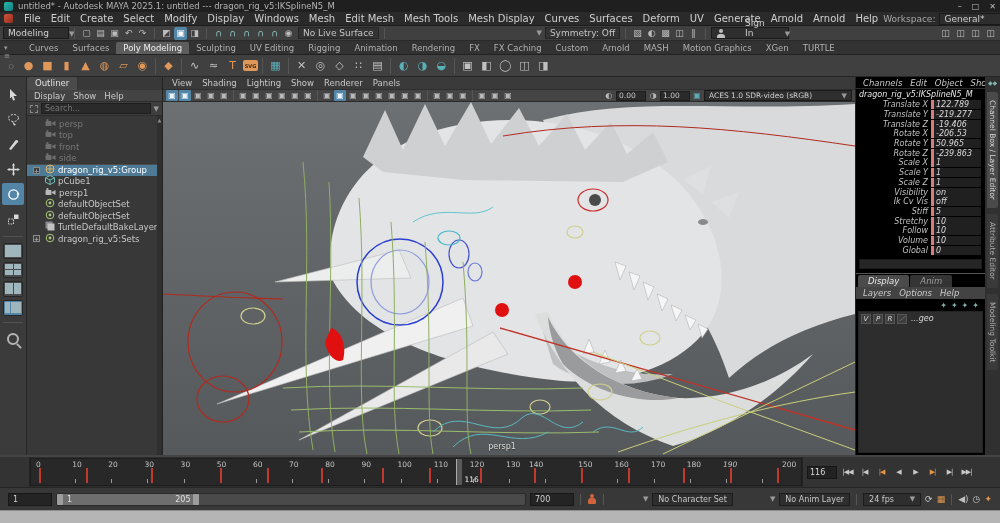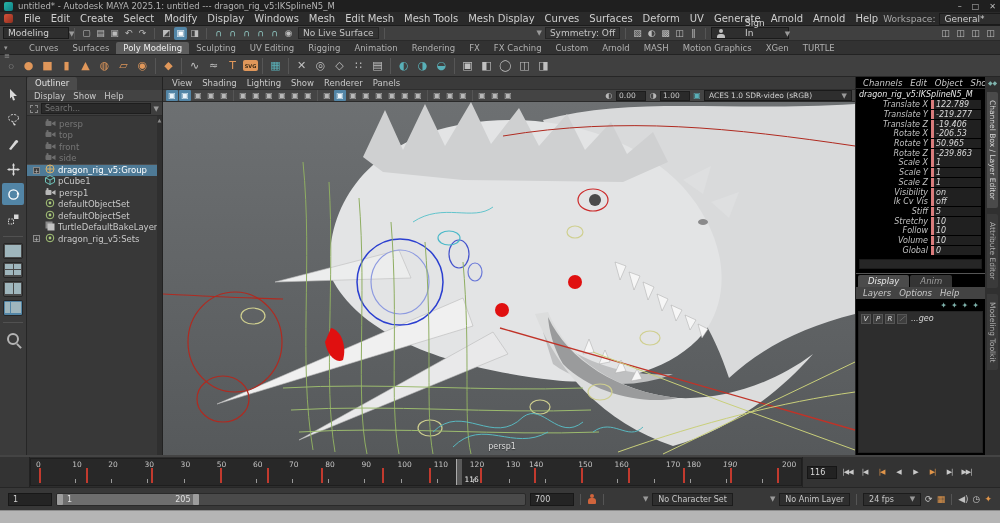--- a/index.html
+++ b/index.html
@@ -733,21 +733,21 @@
         <span class="tick-label" style="left: 438.846px;">120</span>
         <span class="minortick" style="left: 441.846px;"></span>
         <span class="tick-label" style="left: 475px;">130</span>
         <span class="minortick" style="left: 478px;"></span>
         <span class="tick-label" style="left: 498px;">140</span>
         <span class="minortick" style="left: 514.154px;"></span>
         <span class="tick-label" style="left: 547.308px;">150</span>
         <span class="minortick" style="left: 550.308px;"></span>
         <span class="tick-label" style="left: 583.462px;">160</span>
         <span class="minortick" style="left: 586.462px;"></span>
-        <span class="tick-label" style="left: 635px;">170</span>
+        <span class="tick-label" style="left: 620px;">170</span>
         <span class="minortick" style="left: 622.615px;"></span>
         <span class="tick-label" style="left: 655.769px;">180</span>
         <span class="minortick" style="left: 658.769px;"></span>
         <span class="tick-label" style="left: 691.923px; font-style: italic;">190</span>
         <span class="minortick" style="left: 694.923px;"></span>
         <span class="tick-label" style="left: 751px;">200</span>
         <span class="minortick" style="left: 731.077px;"></span>
         <span class="keytick" style="left: 8px;"></span>
         <span class="keytick" style="left: 55px;"></span>
         <span class="keytick" style="left: 120.077px;"></span>

